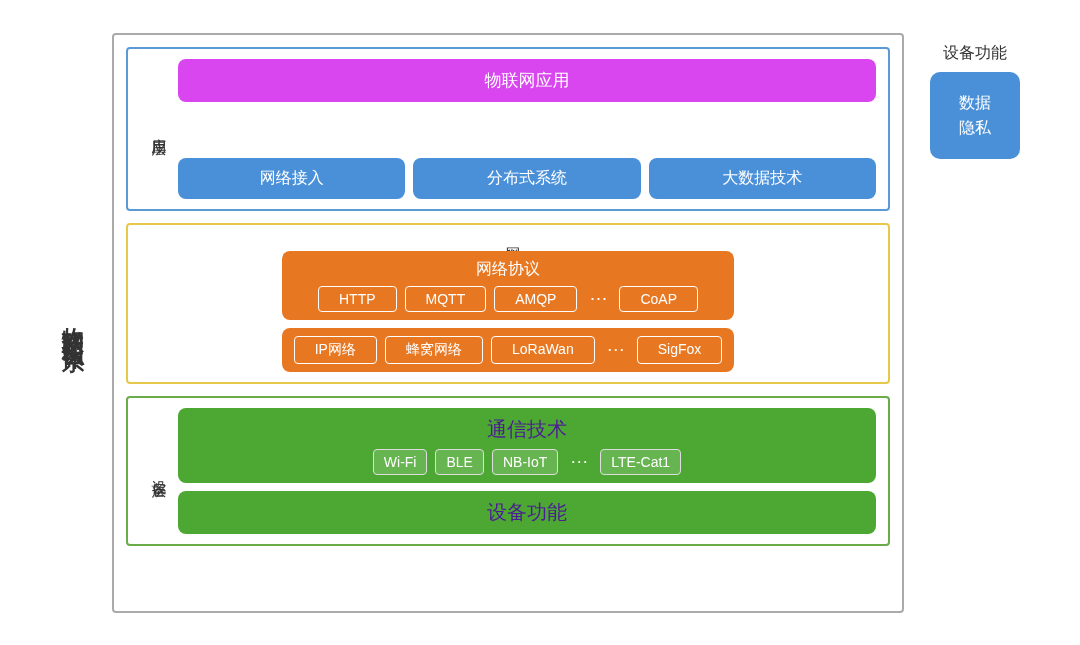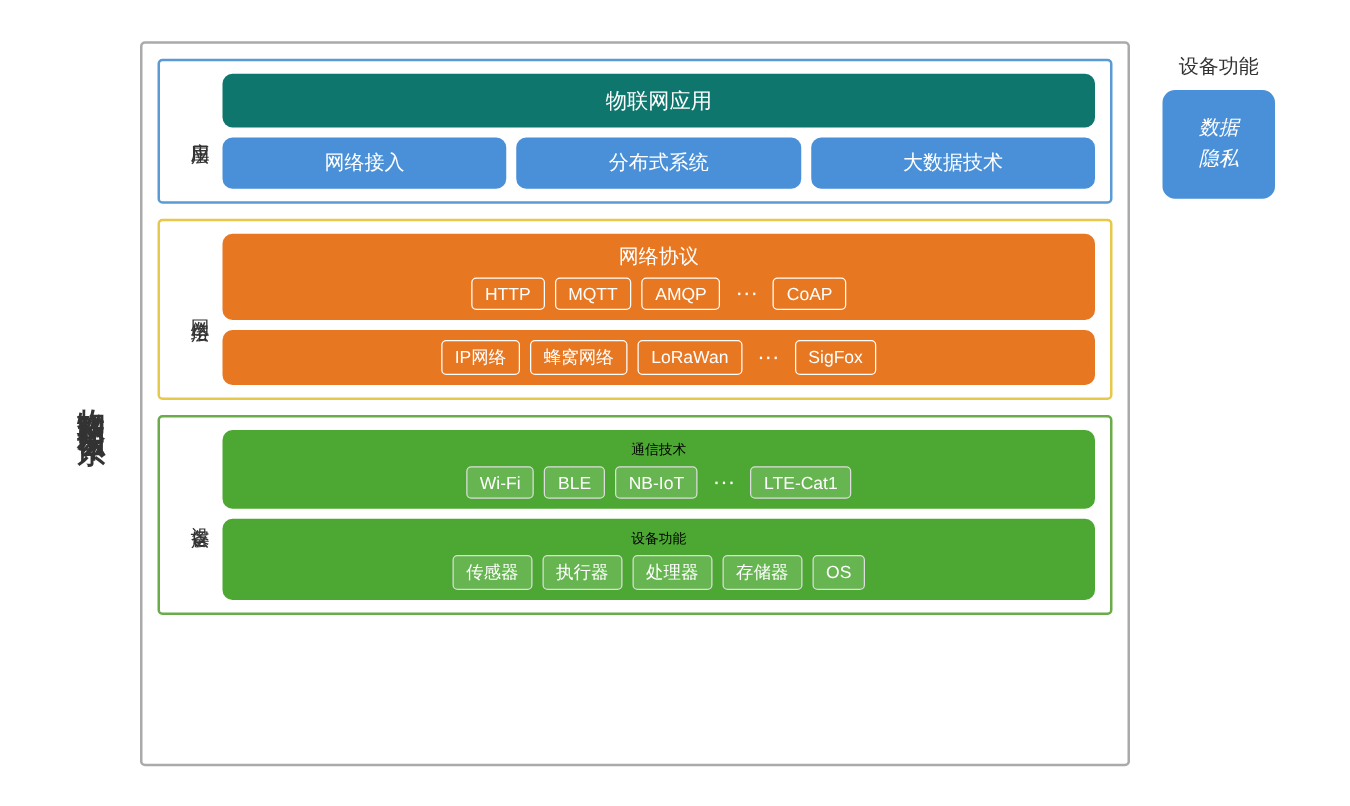--- a/index.html
+++ b/index.html
@@ -66,50 +66,51 @@
       min-width: 28px;
       text-align: center;
     }
     .layer-content {
       flex: 1;
       display: flex;
       flex-direction: column;
       gap: 8px;
     }
     .blue-box-wide {
-      background: #0f766e;
+      background: #d946ef;
       border-radius: 8px;
       color: #fff;
       font-size: 17px;
       text-align: center;
       padding: 10px 0;
       width: 100%;
     }
     .blue-boxes-row {
       display: flex;
       flex-direction: row;
       gap: 8px;
     }
     .blue-box {
       background: #4a90d9;
       border-radius: 8px;
       color: #fff;
       font-size: 16px;
       text-align: center;
       padding: 10px 0;
       flex: 1;
+      margin-top: 48px;
     }
     
     .net-layer {
       border: 2px solid #e6c84a;
       border-radius: 4px;
       margin: 6px 12px;
       padding: 10px 12px;
       display: flex;
-      flex-direction: row;
+      flex-direction: column;
       align-items: center;
       gap: 10px;
     }
     .net-content {
       flex: 1;
       display: flex;
       flex-direction: column;
       gap: 8px;
     }
     .orange-box {
@@ -129,21 +130,21 @@
       display: flex;
       flex-direction: row;
       gap: 8px;
       justify-content: center;
     }
     .outlined-box {
       border: 1.5px solid #fff;
       border-radius: 4px;
       color: #fff;
       font-size: 14px;
-      padding: 4px 10px;
+      padding: 4px 20px;
       background: transparent;
     }
     .dots-text {
       color: #fff;
       font-size: 18px;
       display: flex;
       align-items: center;
       padding: 0 4px;
     }
     
@@ -165,22 +166,22 @@
     }
     .green-box {
       background: #4ca832;
       border-radius: 8px;
       padding: 8px 12px;
       display: flex;
       flex-direction: column;
       gap: 6px;
     }
     .green-box-title {
-      color: #000000;
-      font-size: 11px;
+      color: #4c1d95;
+      font-size: 20px;
       text-align: center;
     }
     .green-items-row {
       display: flex;
       flex-direction: row;
       gap: 8px;
       justify-content: center;
     }
     .outlined-box-gray {
       border: 1.5px solid #ddd;
@@ -207,21 +208,20 @@
     }
     .right-blue-box {
       background: #4a90d9;
       border-radius: 10px;
       color: #fff;
       font-size: 16px;
       text-align: center;
       padding: 18px 14px;
       width: 90px;
       line-height: 1.6;
-      font-style: italic;
     }
     .right-spacer {
       flex: 1;
     }
   </style>
 </head>
 <body>
 
 <div class="outer-container">
 
@@ -280,27 +280,20 @@
             <div class="outlined-box-gray">Wi-Fi</div>
             <div class="outlined-box-gray">BLE</div>
             <div class="outlined-box-gray">NB-IoT</div>
             <div class="dots-text">···</div>
             <div class="outlined-box-gray">LTE-Cat1</div>
           </div>
         </div>
 
         <div class="green-box">
           <div class="green-box-title">设备功能</div>
-          <div class="green-items-row">
-            <div class="outlined-box-gray">传感器</div>
-            <div class="outlined-box-gray">执行器</div>
-            <div class="outlined-box-gray">处理器</div>
-            <div class="outlined-box-gray">存储器</div>
-            <div class="outlined-box-gray">OS</div>
-          </div>
         </div>
       </div>
     </div>
 
   </div>
 
   <div class="right-panel">
     <div class="right-top-label">设备功能</div>
     <div class="right-blue-box">数据<br>隐私</div>
     <div class="right-spacer"></div>

